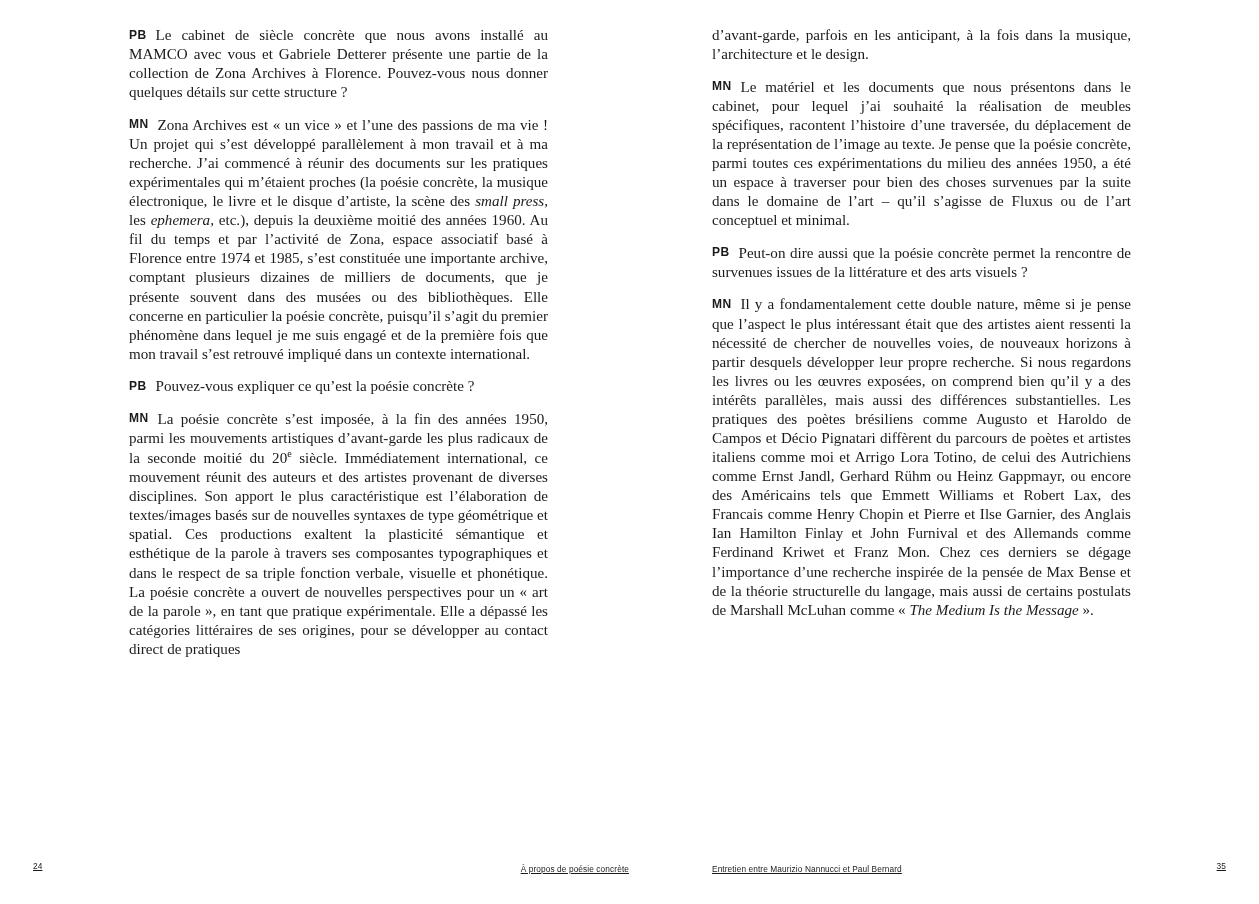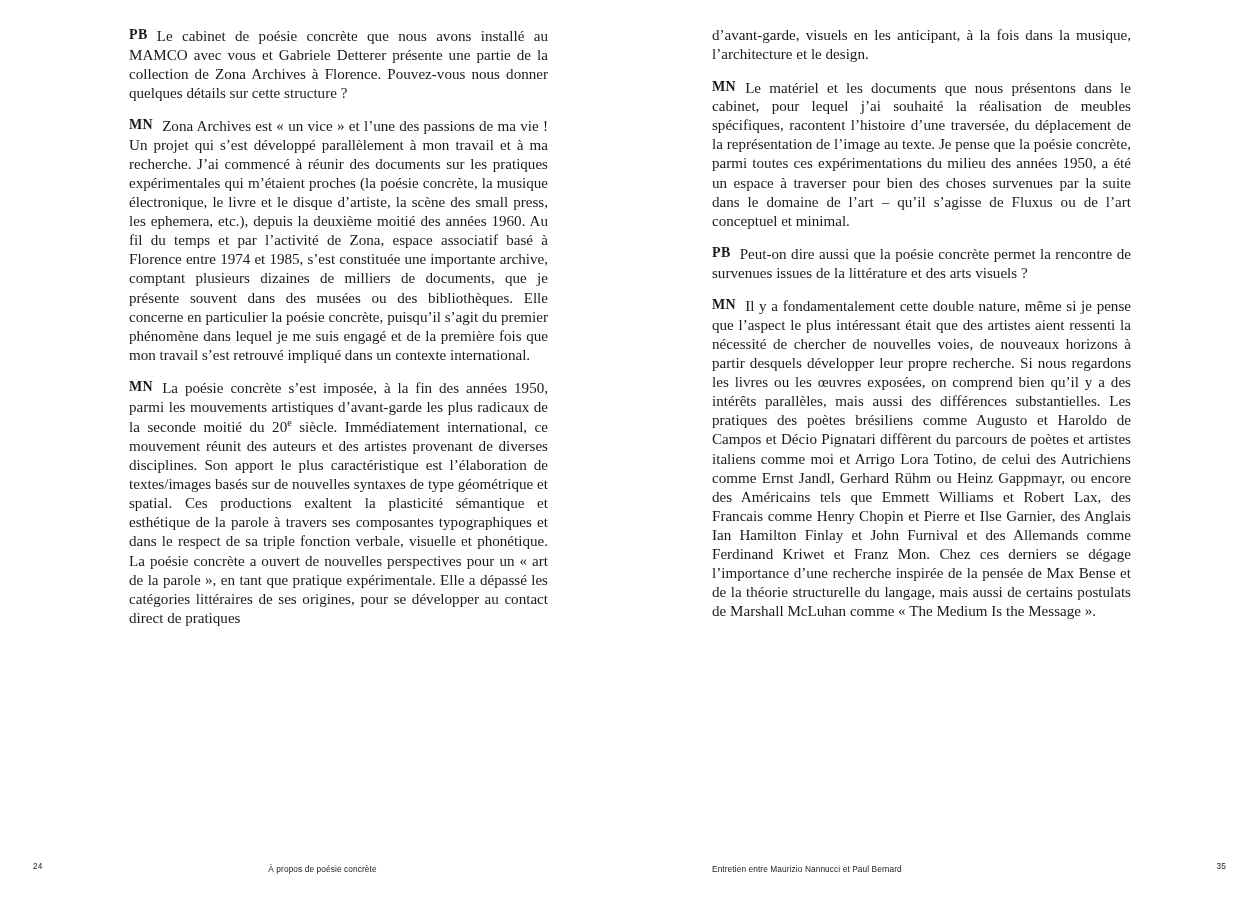--- a/index.html
+++ b/index.html
@@ -43,91 +43,95 @@
   .page-left .column { left: 129px; }
   .page-right .column { left: 82px; }
 
   .para {
     margin: 0 0 13.5px 0;
     text-indent: 0;
   }
   .para:last-child { margin-bottom: 12px; }
 
   .speaker {
-    font-family: Liberation Serif, serif;
-    font-size: 14px;
+    font-family: Liberation Sans, sans-serif;
+    font-size: 12px;
     font-weight: 700;
     letter-spacing: 0.4px;
     vertical-align: 1.5px;
     margin-right: 9px;
     color: #1a1a1a;
   }
-  .it { }
+  .it { font-style: italic; }
 
   .footer {
     position: absolute;
     bottom: 28px;
     height: 12px;
     font-family: "Liberation Sans", sans-serif;
     font-size: 8.3px;
     color: #1a1a1a;
     letter-spacing: 0.1px;
+    text-decoration: underline;
   }
   .folio-left {
     left: 33px;
     bottom: 31px;
   }
   .folio-right {
     right: 33px;
     bottom: 31px;
     text-align: right;
   }
   .runhead-left {
     left: 16px;
     right: 0;
-    text-align: center;
+    text-align: right;
   }
   .runhead-right {
     left: 82px;
     margin-top: 16px;
   }
   .sup { font-size: 0.68em; vertical-align: super; }
 </style>
 </head>
 <body>
 
 <div class="spread">
 
   <div class="page page-left">
     <div class="column">
 
       <p class="para">
-        <span class="speaker">PB</span><span>Le cabinet de poésie concrète que nous avons installé au MAMCO avec vous et Gabriele Detterer présente une partie de la collection de Zona Archives à Florence. Pouvez-vous nous donner quelques détails sur cette structure ?</span>
+        <span class="speaker">PB</span><span>Le cabinet de siècle concrète que nous avons installé au MAMCO avec vous et Gabriele Detterer présente une partie de la collection de Zona Archives à Florence. Pouvez-vous nous donner quelques détails sur cette structure ?</span>
       </p>
 
       <p class="para">
         <span class="speaker">MN</span><span>Zona Archives est « un vice » et l’une des passions de ma vie ! Un projet qui s’est développé parallèlement à mon travail et à ma recherche. J’ai commencé à réunir des documents sur les pratiques expérimentales qui m’étaient proches (la poésie concrète, la musique électronique, le livre et le disque d’artiste, la scène des </span><span class="it">small press</span><span>, les </span><span class="it">ephemera,</span><span> etc.), depuis la deuxième moitié des années 1960. Au fil du temps et par l’activité de Zona, espace associatif basé à Florence entre 1974 et 1985, s’est constituée une importante archive, comptant plusieurs dizaines de milliers de documents, que je présente souvent dans des musées ou des bibliothèques. Elle concerne en particulier la poésie concrète, puisqu’il s’agit du premier phénomène dans lequel je me suis engagé et de la première fois que mon travail s’est retrouvé impliqué dans un contexte international.</span>
       </p>
 
+      <p class="para">
+        <span class="speaker">PB</span><span>Pouvez-vous expliquer ce qu’est la poésie concrète ?</span>
+      </p>
 
       <p class="para">
         <span class="speaker">MN</span><span>La poésie concrète s’est imposée, à la fin des années 1950, parmi les mouvements artistiques d’avant-garde les plus radicaux de la seconde moitié du 20</span><span class="sup">e</span><span> siècle. Immédiatement international, ce mouvement réunit des auteurs et des artistes provenant de diverses disciplines. Son apport le plus caractéristique est l’élaboration de textes/images basés sur de nouvelles syntaxes de type géométrique et spatial. Ces productions exaltent la plasticité sémantique et esthétique de la parole à travers ses composantes typographiques et dans le respect de sa triple fonction verbale, visuelle et phonétique. La poésie concrète a ouvert de nouvelles perspectives pour un « art de la parole », en tant que pratique expérimentale. Elle a dépassé les catégories littéraires de ses origines, pour se développer au contact direct de pratiques</span>
       </p>
 
     </div>
 
     <div class="footer folio-left">24</div>
     <div class="footer runhead-left">À propos de poésie concrète</div>
   </div>
 
   <div class="page page-right">
     <div class="column">
 
       <p class="para">
-        <span>d’avant-garde, visuels en les anticipant, à la fois dans la musique, l’architecture et le design.</span>
+        <span>d’avant-garde, parfois en les anticipant, à la fois dans la musique, l’architecture et le design.</span>
       </p>
 
 
       <p class="para">
         <span class="speaker">MN</span><span>Le matériel et les documents que nous présentons dans le cabinet, pour lequel j’ai souhaité la réalisation de meubles spécifiques, racontent l’histoire d’une traversée, du déplacement de la représentation de l’image au texte. Je pense que la poésie concrète, parmi toutes ces expérimentations du milieu des années 1950, a été un espace à traverser pour bien des choses survenues par la suite dans le domaine de l’art – qu’il s’agisse de Fluxus ou de l’art conceptuel et minimal.</span>
       </p>
 
       <p class="para">
         <span class="speaker">PB</span><span>Peut-on dire aussi que la poésie concrète permet la rencontre de survenues issues de la littérature et des arts visuels ?</span>
       </p>

